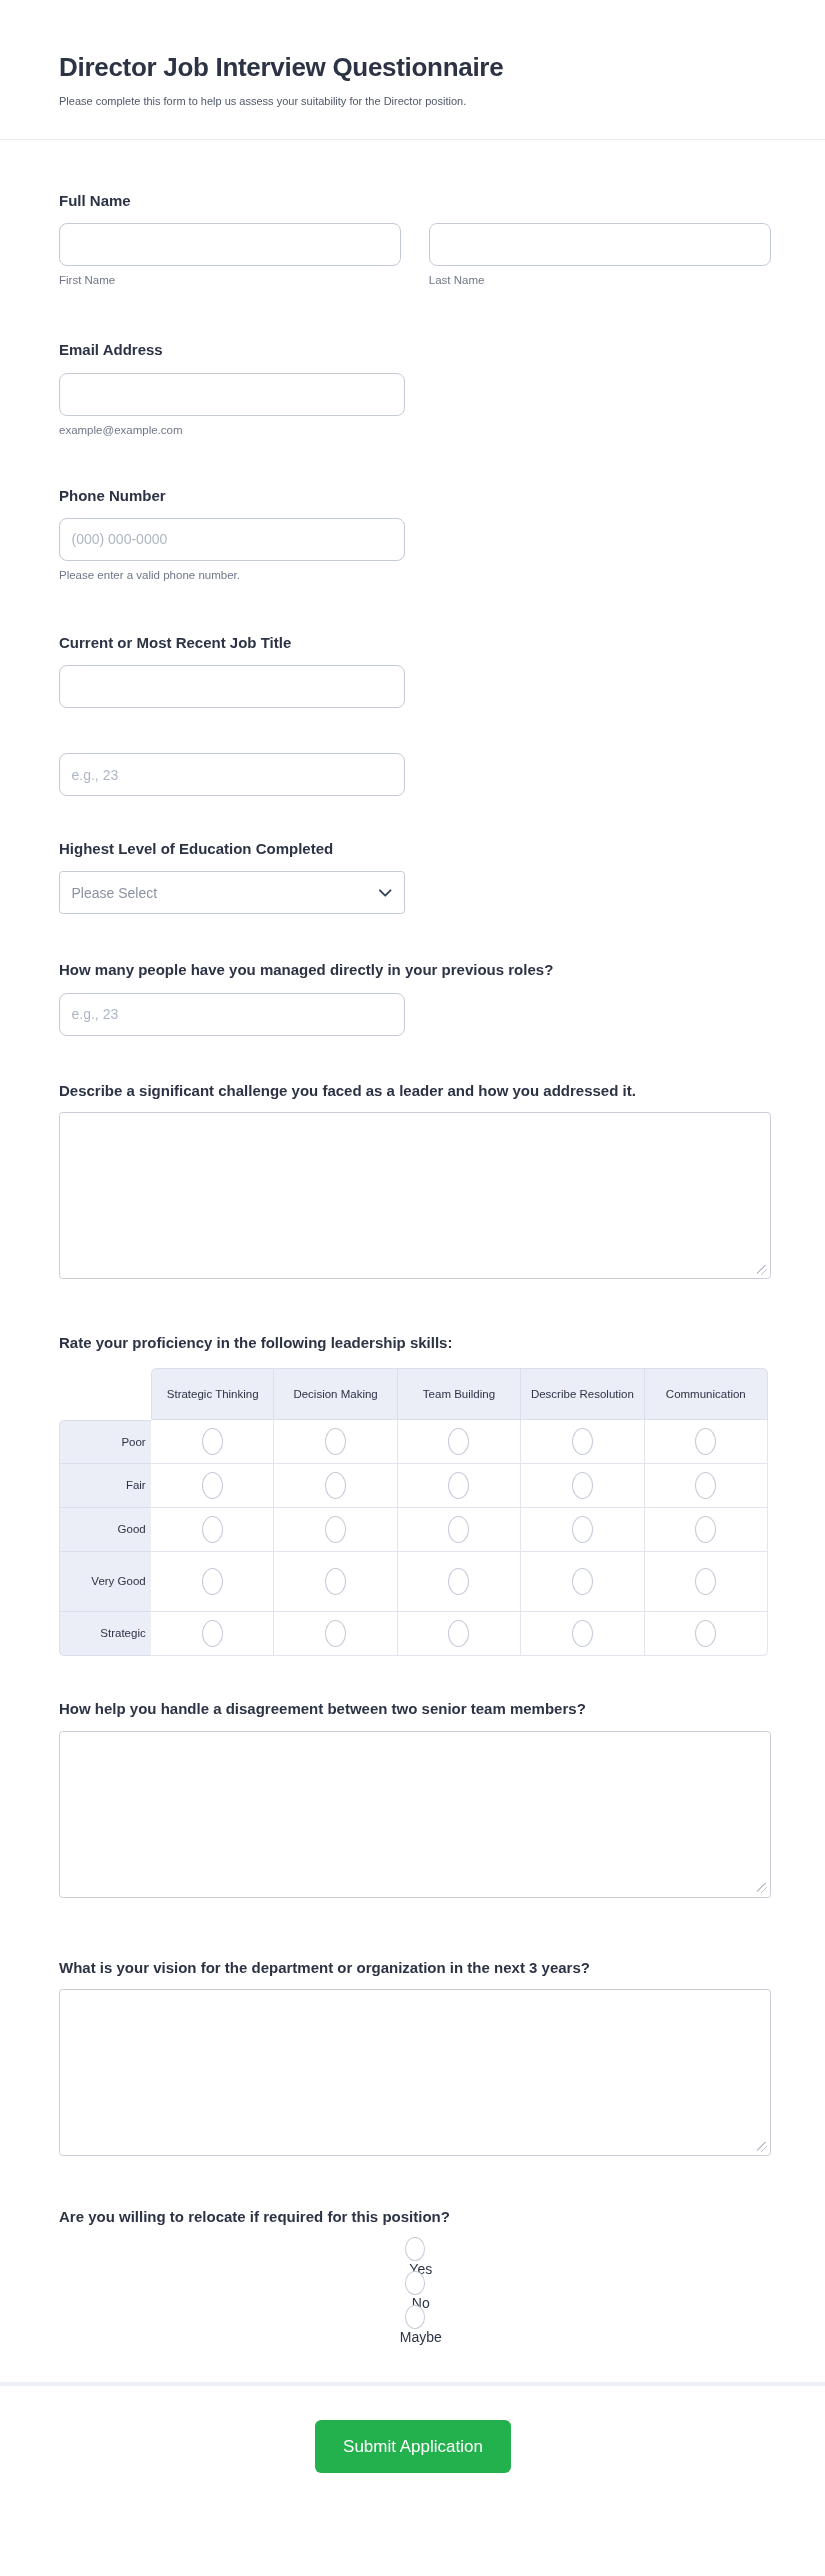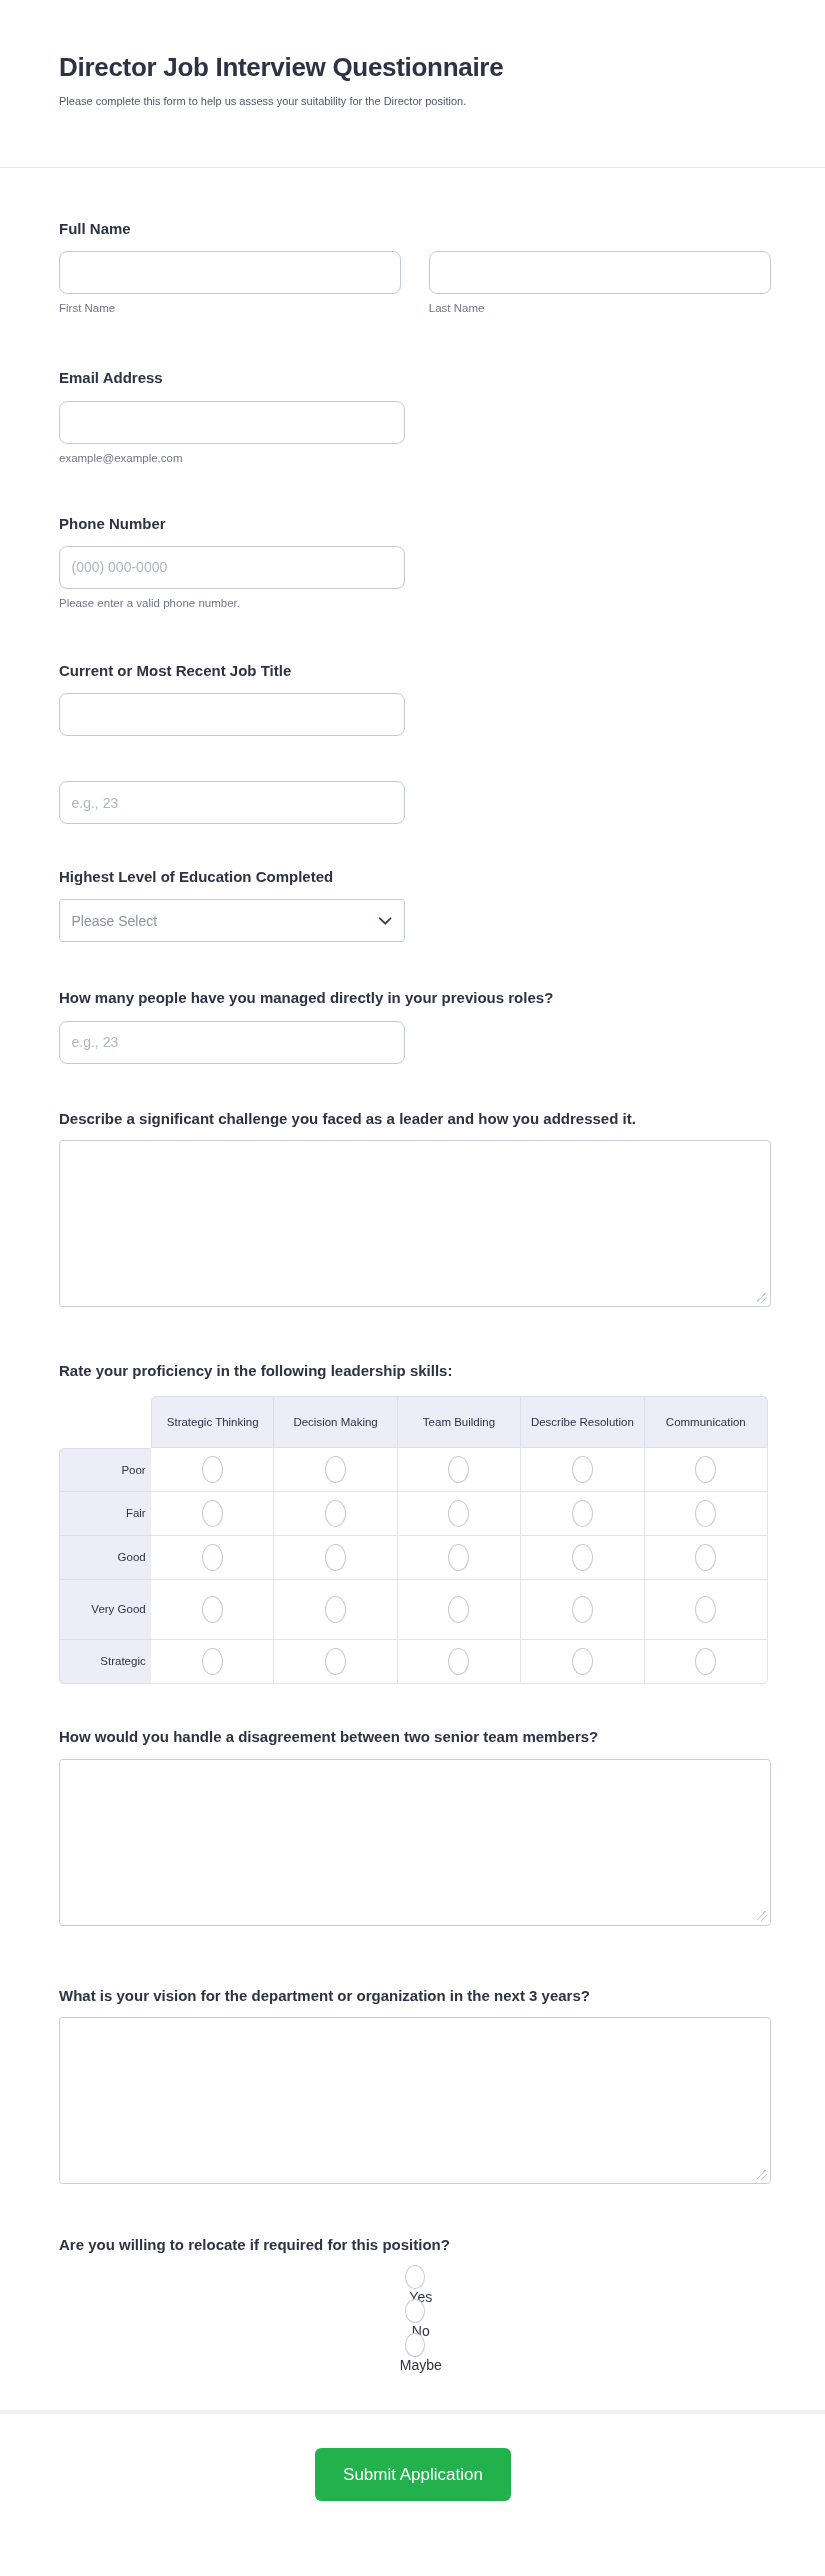--- a/index.html
+++ b/index.html
@@ -10,21 +10,21 @@
     position: relative;
     width: 826px;
     height: 2576px;
     margin: 0 auto;
     background: #ffffff;
     overflow: hidden;
   }
 
   
   .form-header {
-    height: 168px;
+    height: 140px;
     padding: 52px 63px 0 59px;
     border-bottom: 0.9px solid #e7e9f1;
   }
   .form-title {
     font-size: 26px;
     font-weight: bold;
     color: #2c3345;
     letter-spacing: -0.3px;
   }
   .form-subtitle {
@@ -382,21 +382,21 @@
               </td>
           <td class="ccell last">
                 <div class="m-radio"></div>
               </td>
         </tr>
       </tbody>
         </table>
     </div>
 
     <div class="question" style="margin-top:44px">
-      <span class="q-label">How would you handle a disagreement between two senior team members?</span>
+      <span class="q-label">How help you handle a disagreement between two senior team members?</span>
       <div class="ta-wrap">
         <textarea class="big-textarea" style=""></textarea>
         <span class="resize-handle"></span>
       </div>
     </div>
 
     <div class="question" style="margin-top:61px">
       <span class="q-label">What is your vision for the department or organization in the next 3 years?</span>
       <div class="ta-wrap">
         <textarea class="big-textarea" style=""></textarea>

